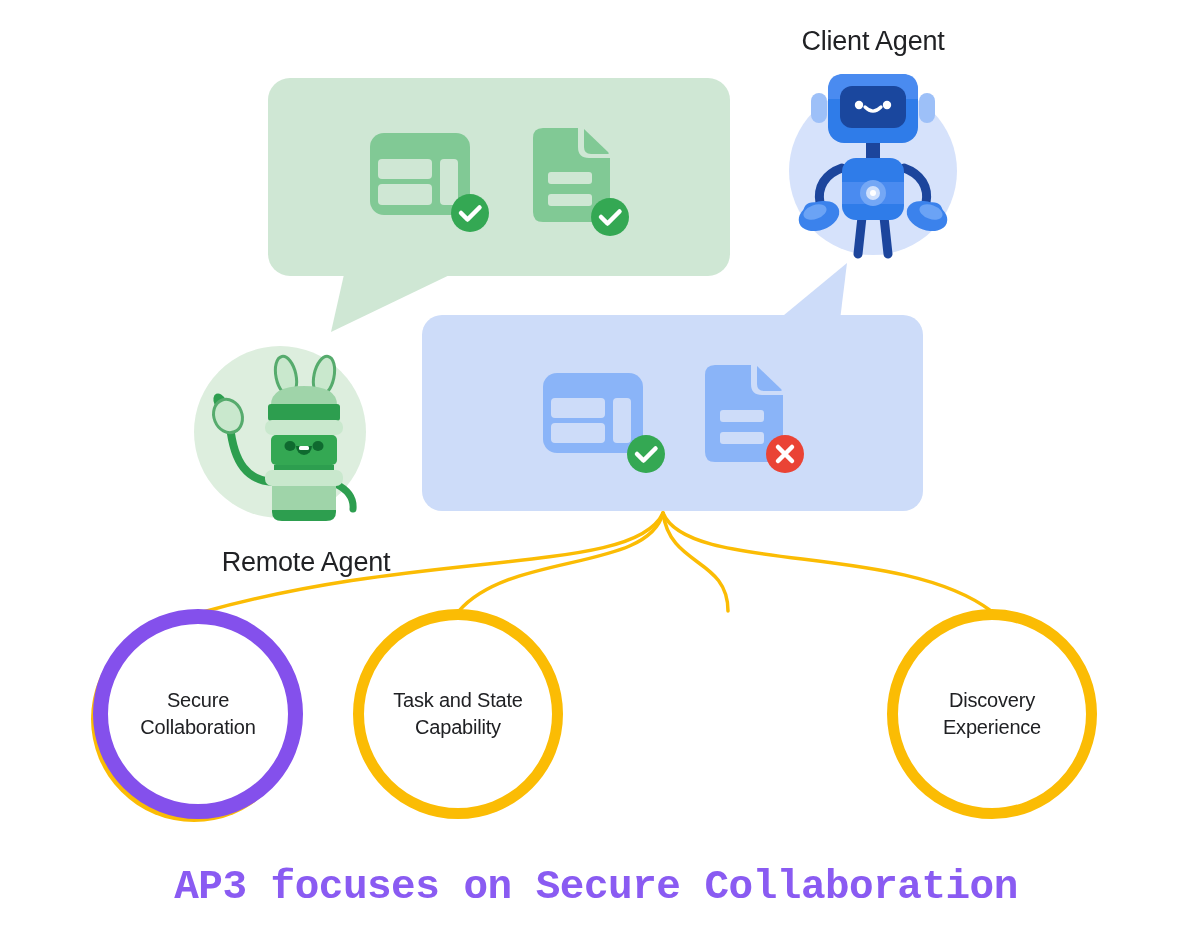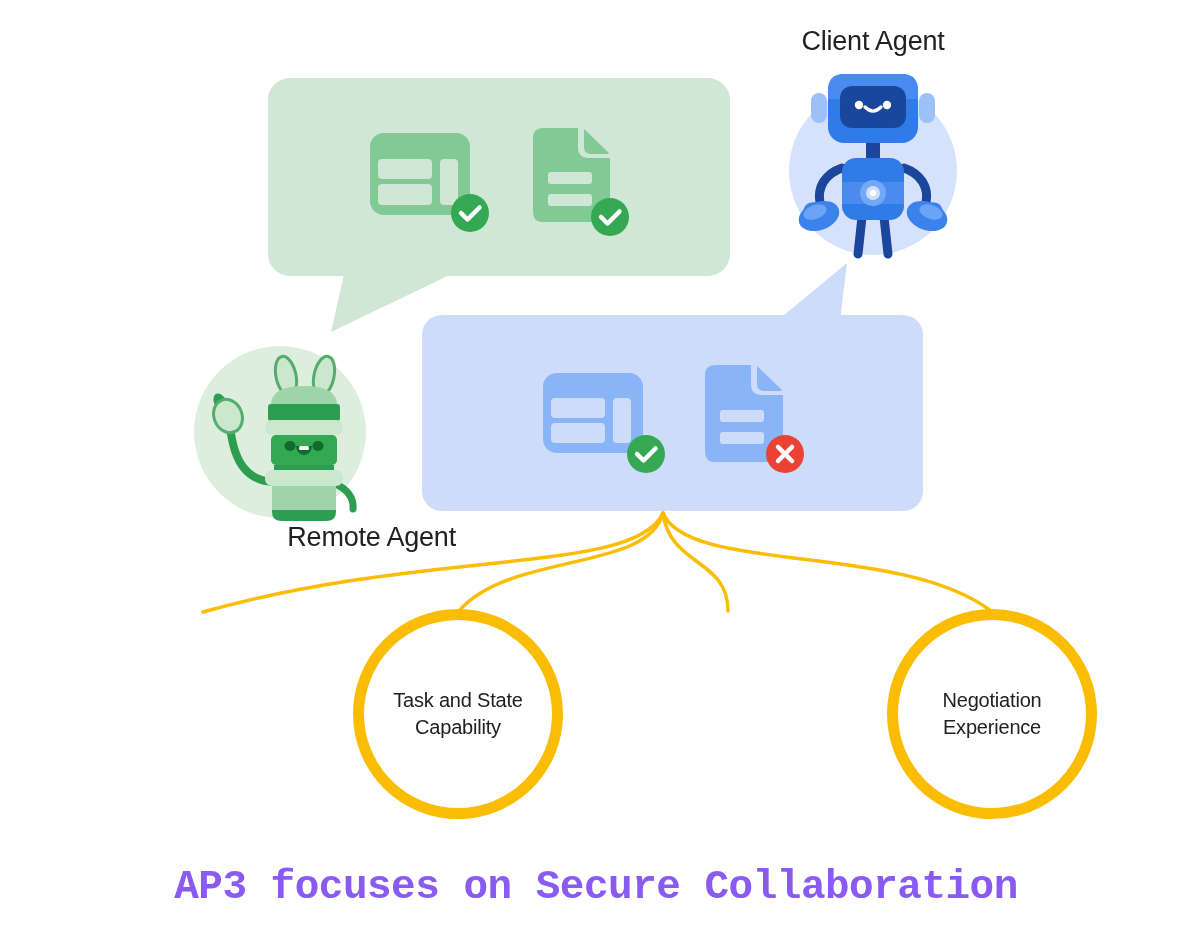--- a/index.html
+++ b/index.html
@@ -6,21 +6,21 @@
   .stage{
     position:relative;width:1192px;height:927px;background:#ffffff;overflow:hidden;
     font-family:"Liberation Sans", sans-serif;color:var(--text-dark,#202124);margin-top:10px;
   }
   .layer{position:absolute;left:0;top:0;}
   .agent-label{
     position:absolute;text-align:center;font-size:27px;font-weight:500;
     letter-spacing:-0.2px;color:var(--text-dark,#202124);
   }
   .agent-label.client{left:723px;top:16px;width:300px;}
-  .agent-label.remote{left:156px;top:512px;width:300px;text-align:right;}
+  .agent-label.remote{left:156px;top:537px;width:300px;}
   .principle{
     position:absolute;width:210px;height:210px;border-radius:50%;
     background:#ffffff;box-sizing:border-box;
     display:flex;flex-direction:column;align-items:center;justify-content:center;
     text-align:center;font-size:20px;font-weight:500;line-height:1.34;
     color:var(--text-dark,#202124);letter-spacing:-0.2px;
   }
   .principle.yellow{border:11px solid var(--connector-yellow,#fbbc04);}
   .principle.purple{
     border:15px solid var(--ring-purple,#8450ec);
@@ -165,24 +165,28 @@
       <rect x="-30" y="33" width="60" height="6" fill="#2d9e4f"></rect>
       <rect x="-39" y="38" width="78" height="16" rx="7" fill="#c9e8cd"></rect>
       <rect x="-32" y="54" width="64" height="24" fill="#9fd4a9"></rect>
       <path d="M-32,78 h64 v2 q0,9 -10,9 h-44 q-10,0 -10,-9 z" fill="#2d9e4f"></path>
     </g>
   </svg>
 
   <div class="agent-label client">Client Agent</div>
   <div class="agent-label remote">Remote Agent</div>
 
+  <div class="principle purple c1">
+    <div>Secure</div>
+    <div>Collaboration</div>
+  </div>
   <div class="principle yellow c2">
     <div>Task and State</div>
     <div>Capability</div>
   </div>
   <div class="principle yellow c4">
-    <div>Negotiation</div>
+    <div>Discovery</div>
     <div>Experience</div>
   </div>
 
   <div class="caption">AP3 focuses on Secure Collaboration</div>
 
 </div>
 
 </body></html>

